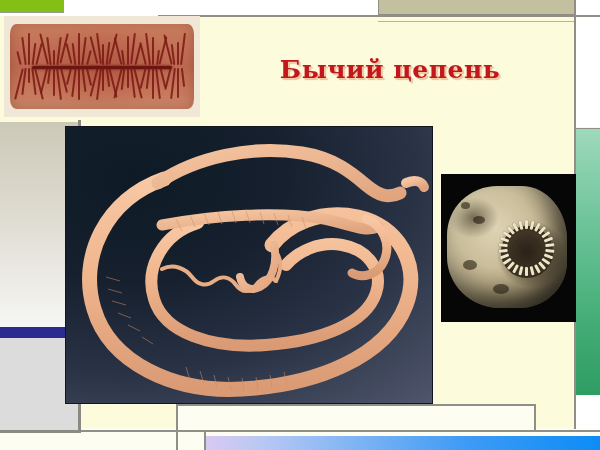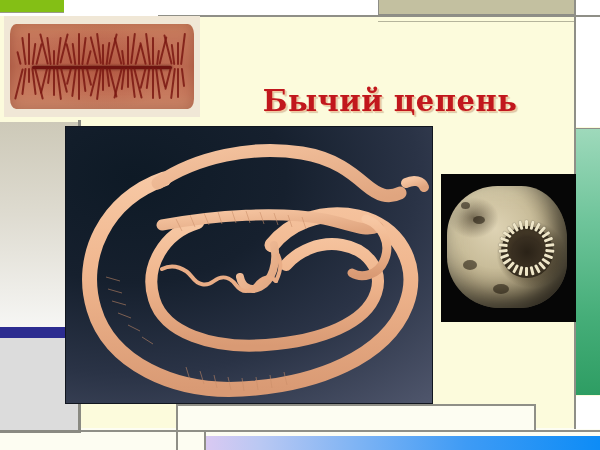--- a/index.html
+++ b/index.html
@@ -46,25 +46,24 @@
   .v-bot-1{position:absolute;left:176px;top:430px;width:2px;height:20px;background:#8f8f87;}
   .v-bot-2{position:absolute;left:204px;top:430px;width:2px;height:20px;background:#8f8f87;}
   .bar-blue-bot{position:absolute;left:206px;top:436px;width:394px;height:14px;
         background:linear-gradient(90deg,#d9c9f2 0%,#b9c8f3 14%,#7fb4f4 38%,#3e9bf5 66%,#0d8cf6 100%);}
 
   
   .title{
     position:absolute;left:220px;top:48px;width:340px;height:42px;
     display:flex;align-items:center;justify-content:center;
     font-family:"DejaVu Serif", serif;
-    font-weight:700;font-size:29px;letter-spacing:0.5px;
+    font-weight:700;font-size:25px;letter-spacing:0.5px;
     color:#c1171d;
     text-shadow:1px 1px 0 #f3c9a0, 2px 2px 1px rgba(120,40,10,.25);
     white-space:nowrap;
-    margin-top:32px;
   }
 
   
   .fig-proglottid{
     position:absolute;left:4px;top:16px;width:196px;height:101px;
     background:#f0e7d6;overflow:hidden;
   }
   .pg-body{position:absolute;left:6px;top:8px;right:6px;bottom:8px;
     background:
       radial-gradient(ellipse 60% 70% at 50% 50%, rgba(150,40,25,.30) 0%, rgba(150,40,25,0) 72%),

